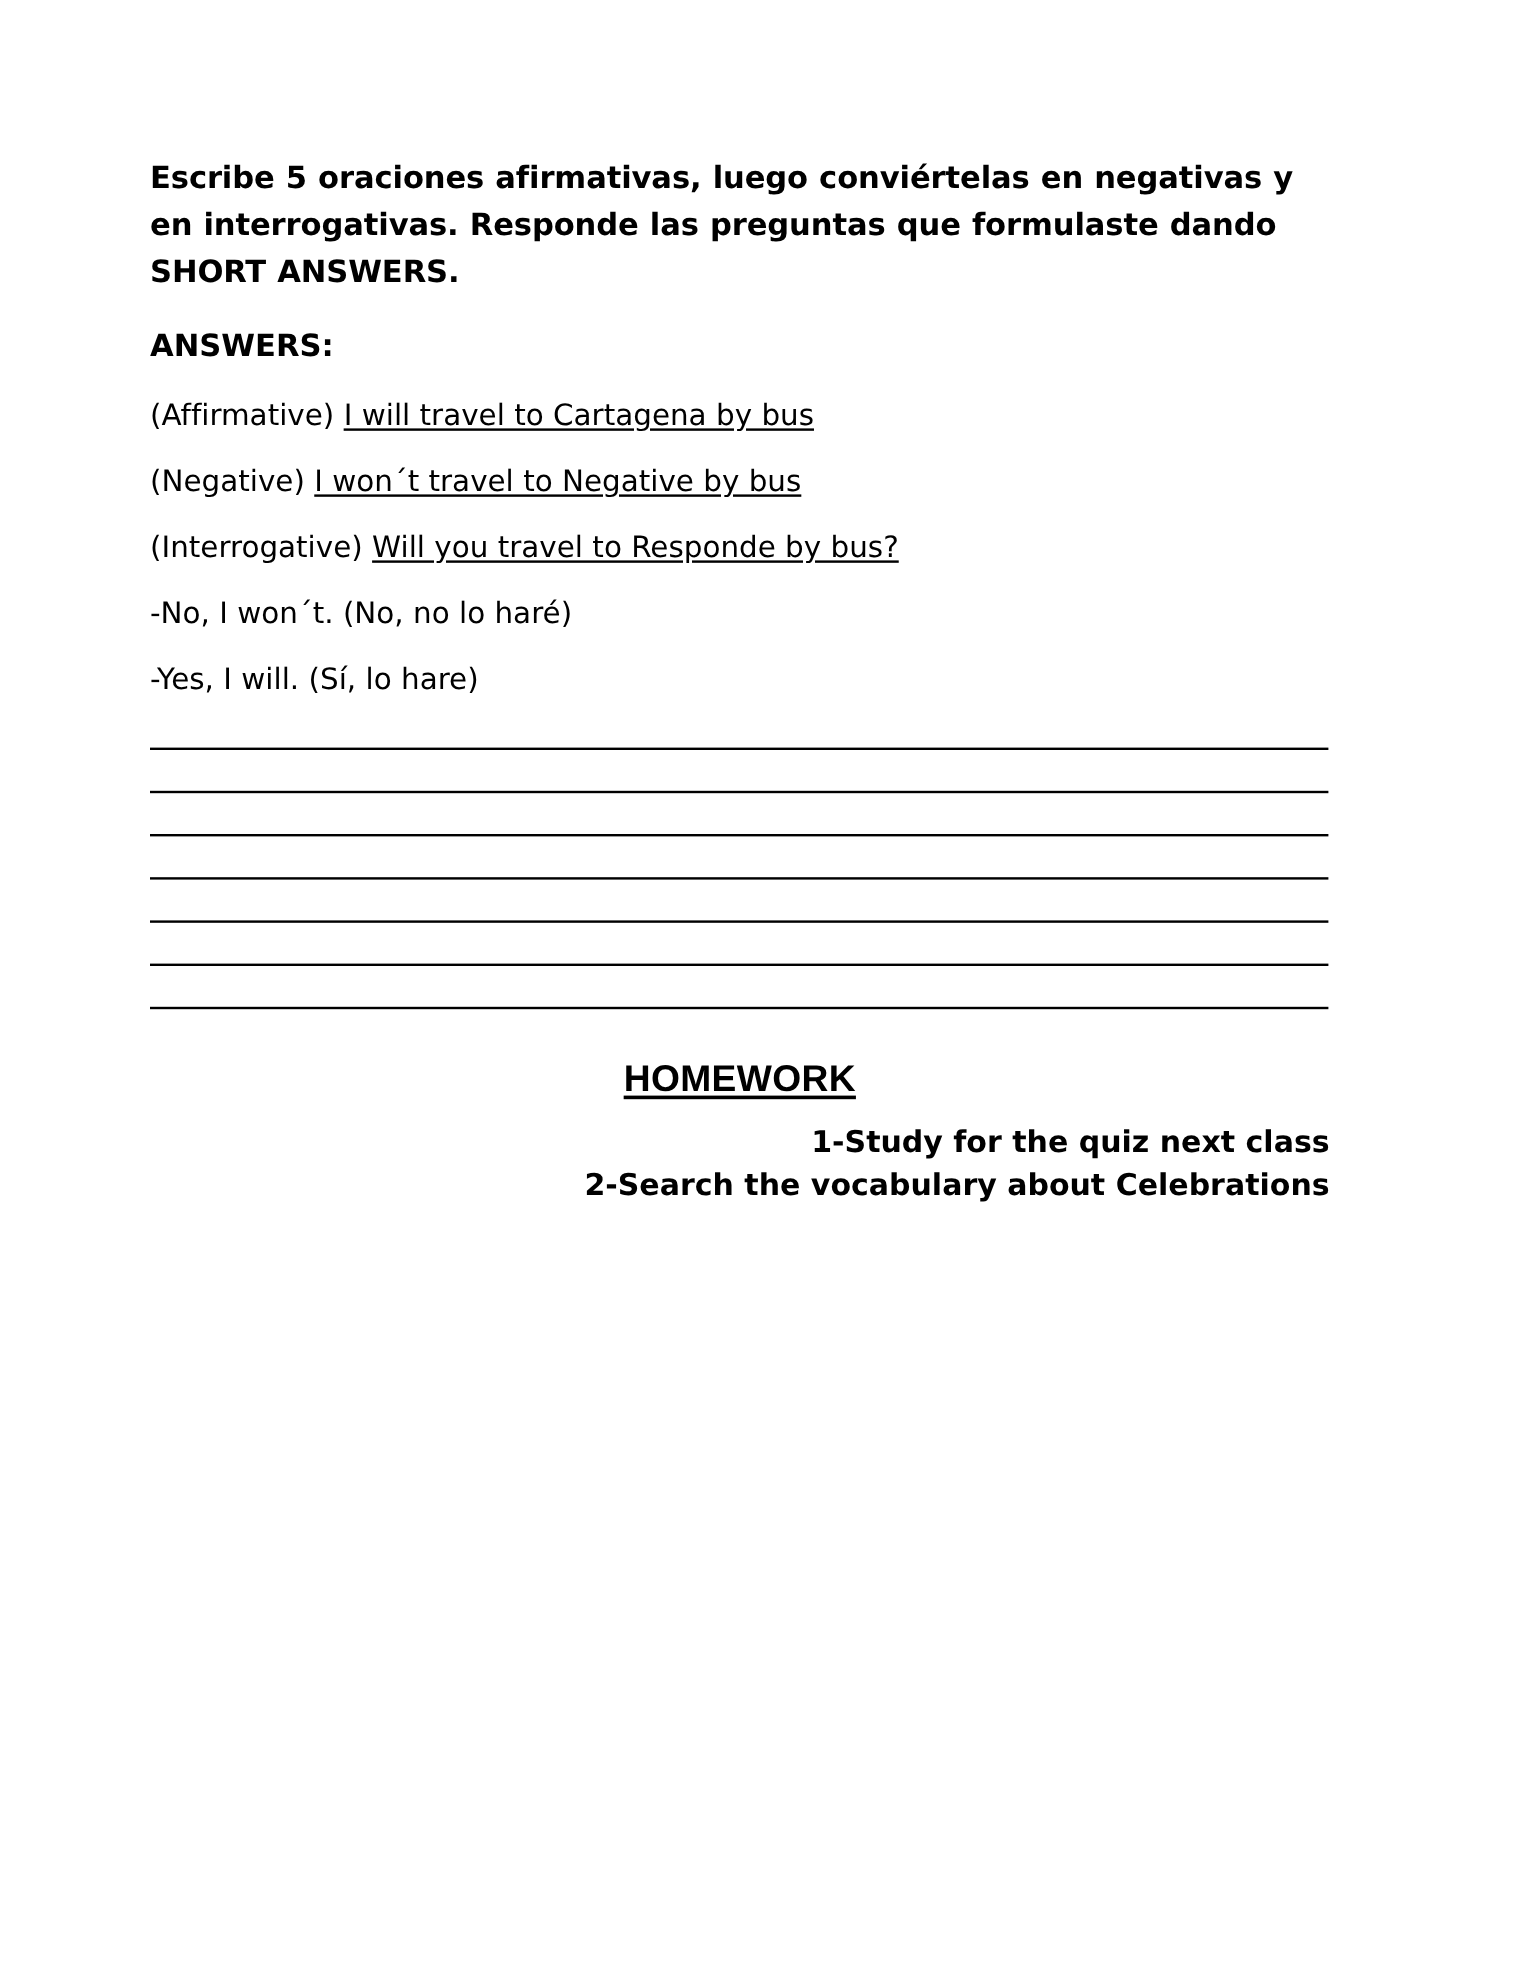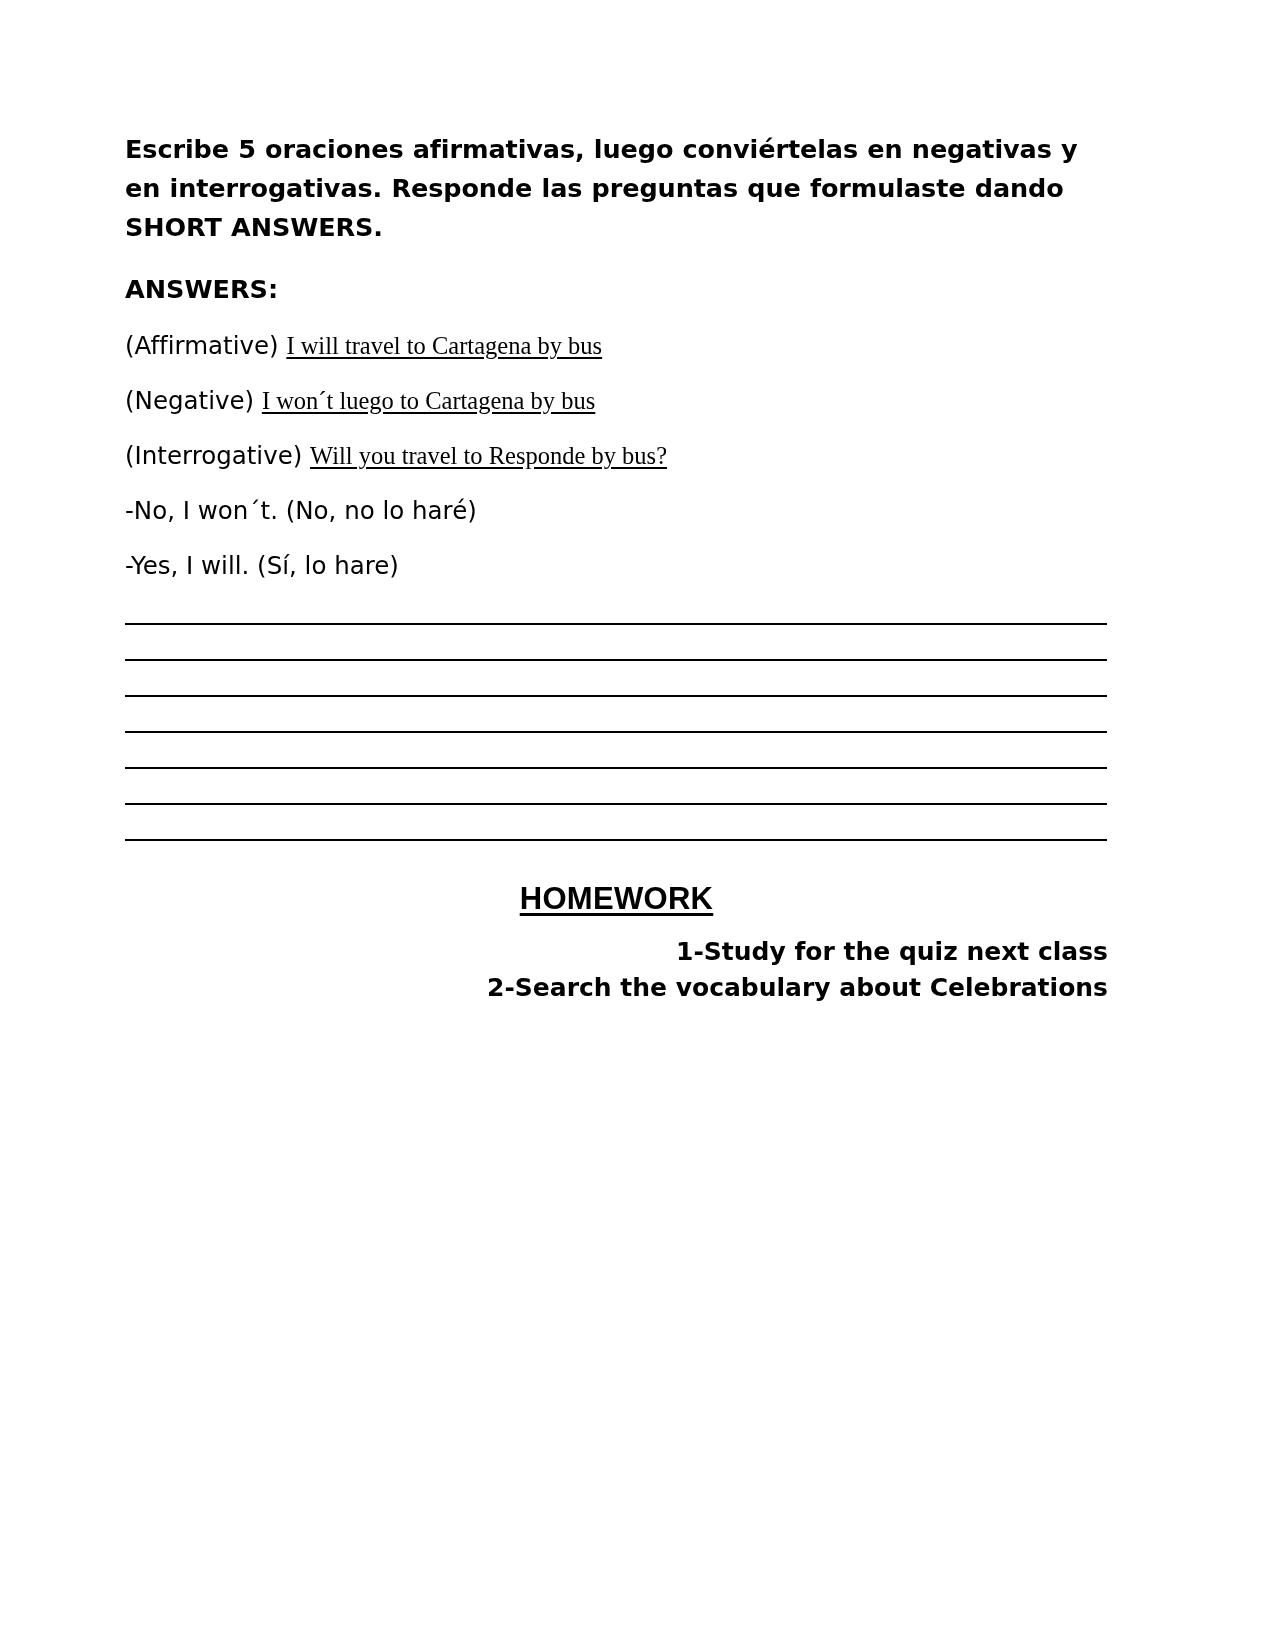--- a/index.html
+++ b/index.html
@@ -53,21 +53,20 @@
     font-family: "DejaVu Sans", sans-serif;
     font-weight: normal;
     font-size: 24.5px;
     line-height: 32px;
     margin: 0 0 23px 0;
     white-space: nowrap;
   }
   .ex-line .u {
     text-decoration: underline;
     text-underline-offset: 3px;
-    font-family: Liberation Serif, serif;
   }
 
   
   .rules {
     margin-top: 41px;
   }
   .rule {
     width: 982px;
     height: 0;
     border-top: 2px solid #000000;
@@ -119,21 +118,21 @@
 
     <p class="example-label">ANSWERS:</p>
 
     <p class="ex-line">
       <span>(Affirmative)</span>
       <span class="u">I will travel to Cartagena by bus</span>
     </p>
 
     <p class="ex-line">
       <span>(Negative)</span>
-      <span class="u">I won´t luego to Cartagena by bus</span>
+      <span class="u">I won´t travel to Negative by bus</span>
     </p>
 
     <p class="ex-line">
       <span>(Interrogative)</span>
       <span class="u">Will you travel to Responde by bus?</span>
     </p>
 
     <p class="ex-line">-No, I won´t. (No, no lo haré)</p>
 
     <p class="ex-line">-Yes, I will. (Sí, lo hare)</p>

